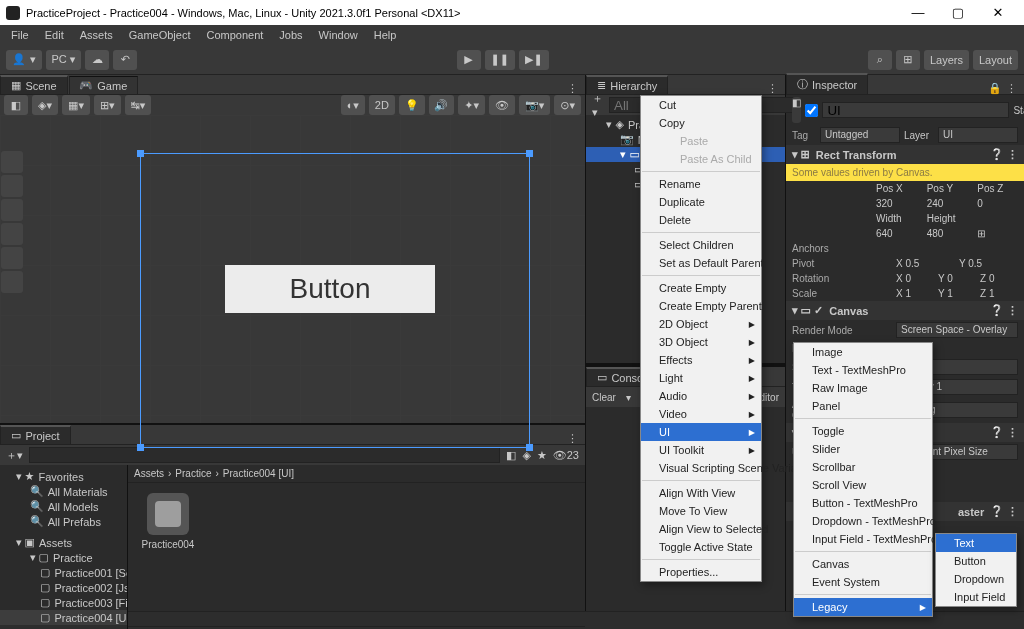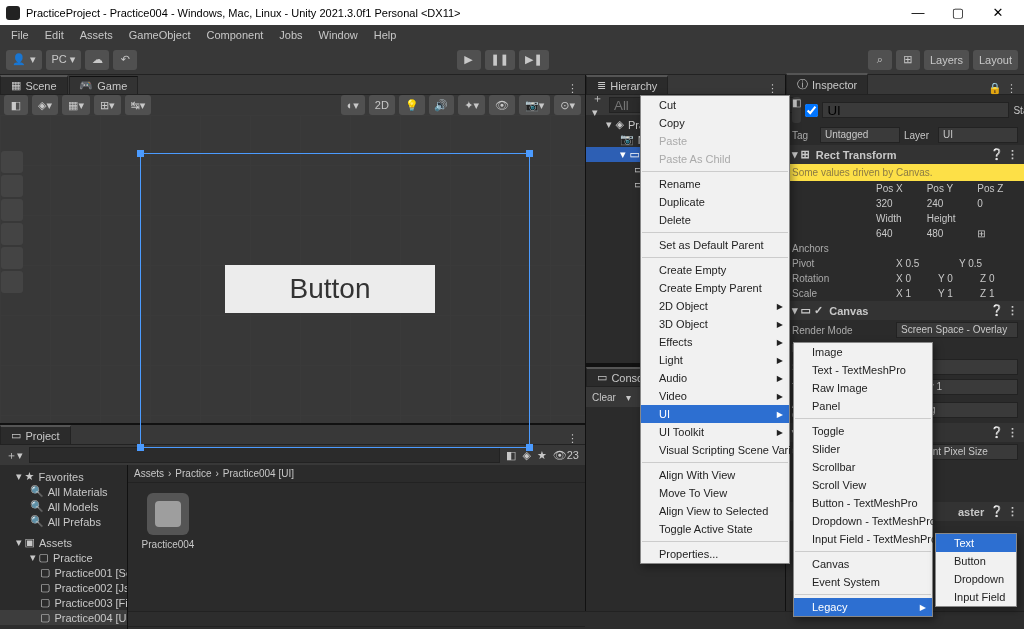--- a/index.html
+++ b/index.html
@@ -82,21 +82,21 @@
   .insp-label { width:100px; color:#aaa; }
   .insp-field { flex:1; background:#3a3a3a; border:1px solid #222; padding:1px 4px; height:16px; }
   .comp-hdr { background:#333; padding:3px 6px; display:flex; align-items:center; gap:6px; font-weight:600; }
   .triple { display:flex; gap:8px; font-size:10px; padding:2px 4px 2px 90px;align-items:center;}
   .triple span { flex:1; }
   .small-note { color:#8a7a44; background:#fde047; padding:3px 6px; font-size:10px; }
 
   
   .ctx-menu { position:absolute; background:#f1f1f1; color:#222; font-size:11px; border:1px solid #888; box-shadow:2px 3px 8px rgba(0,0,0,.4); z-index:50; }
   .ctx-menu .mi { padding:3px 14px 3px 18px; white-space:nowrap; position:relative; }
-  .ctx-menu .mi.disabled { color:#aaa; }
+  .ctx-menu .mi.disabled { color:#aaa;margin-left:21px; }
   .ctx-menu .sep { height:1px; background:#ccc; margin:3px 1px; }
   .ctx-menu .mi.sub:after { content:"▶"; position:absolute; right:6px; font-size:8px; top:5px; }
   .ctx-menu .mi.hl { background:#2d6fd1; color:#fff; }
 
   .hz-split { height:2px; background:#111; }
 </style>
 </head>
 <body>
 
 <div class="win-titlebar">
@@ -396,30 +396,31 @@
           <div class="insp-field">Constant Pixel Size</div>
         </div>
       <div style="height:40px"></div>
       <div class="comp-hdr"><span style="flex:1;text-align:right">aster</span>❔ ⋮</div>
     </div>
   </div>
 </div>
 
 <div class="footer"></div>
 
-<div class="ctx-menu" style="left:640px; top:95px; width:150px">
+<div class="ctx-menu" style="left:640px; top:95px; width:122px">
   <div class="mi">Cut</div>
   <div class="mi">Copy</div>
   <div class="mi disabled">Paste</div>
   <div class="mi disabled">Paste As Child</div>
   <div class="sep"></div>
   <div class="mi">Rename</div>
   <div class="mi">Duplicate</div>
   <div class="mi">Delete</div>
   <div class="sep"></div>
+  <div class="mi">Select Children</div>
   <div class="mi">Set as Default Parent</div>
   <div class="sep"></div>
   <div class="mi">Create Empty</div>
   <div class="mi">Create Empty Parent</div>
   <div class="mi sub">2D Object</div>
   <div class="mi sub">3D Object</div>
   <div class="mi sub">Effects</div>
   <div class="mi sub">Light</div>
   <div class="mi sub">Audio</div>
   <div class="mi sub">Video</div>

